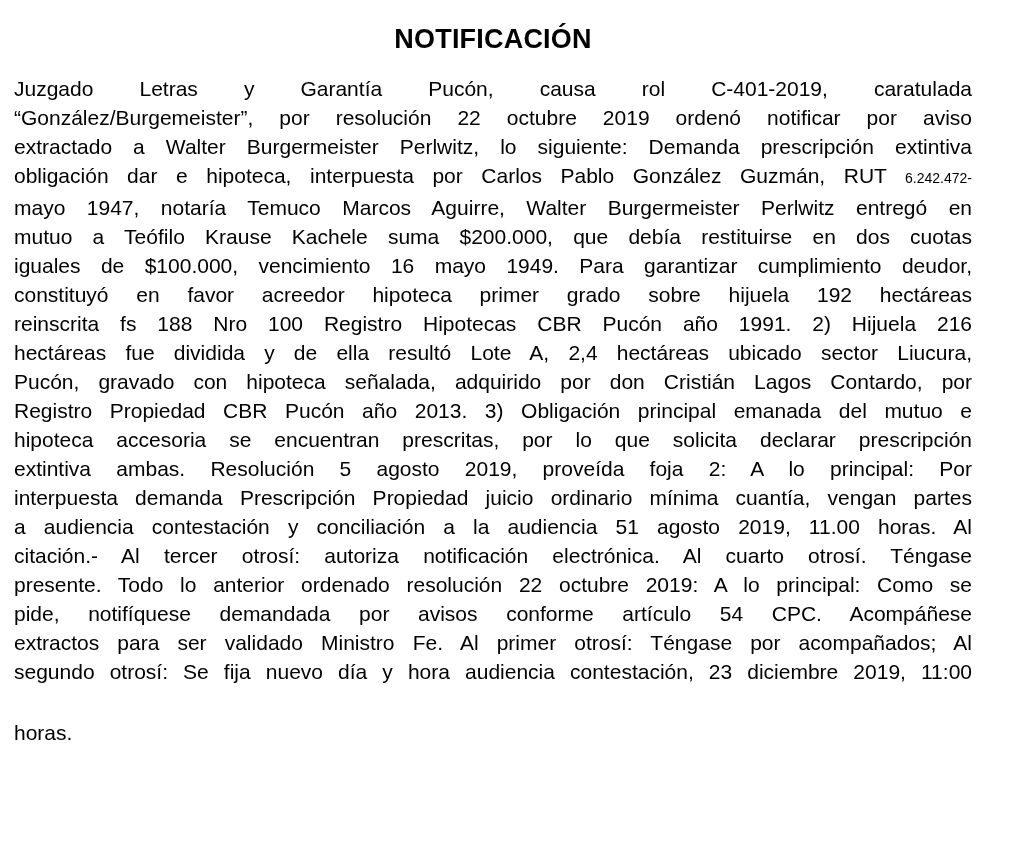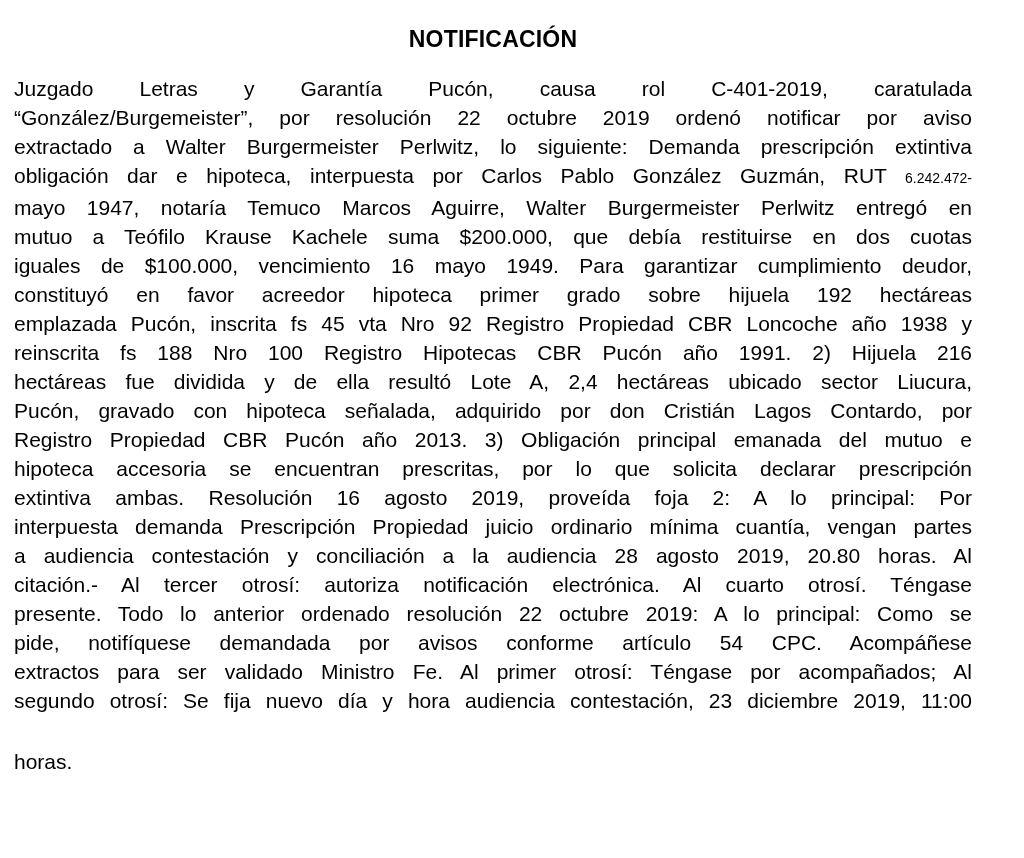--- a/index.html
+++ b/index.html
@@ -15,21 +15,21 @@
     overflow: hidden;
   }
   .page {
     box-sizing: border-box;
     width: 1024px;
     height: 858px;
     padding: 26px 52px 0 14px;
   }
   .doc-title {
     margin: 0;
-    font-size: 23px;
+    font-size: 27px;
     line-height: 27px;
     font-weight: bold;
     text-align: center;
     letter-spacing: 0.2px;
   }
   .paragraph {
     margin-top: 21px;
     font-size: 21px;
     line-height: 29px;
   }
@@ -55,29 +55,28 @@
 
   <div class="paragraph">
       <div class="text-line"><span class="seg">Juzgado Letras y Garantía Pucón, causa rol C-401-2019, caratulada</span></div>
       <div class="text-line"><span class="seg">“González/Burgemeister”, por resolución 22 octubre 2019 ordenó notificar por aviso</span></div>
       <div class="text-line"><span class="seg">extractado a Walter Burgermeister Perlwitz, lo siguiente: Demanda prescripción extintiva</span></div>
       <div class="text-line"><span class="seg">obligación dar e hipoteca, interpuesta por Carlos Pablo González Guzmán, RUT </span><span class="seg-small">6.242.472-</span></div>
       <div class="text-line"><span class="seg">mayo 1947, notaría Temuco Marcos Aguirre, Walter Burgermeister Perlwitz entregó en</span></div>
       <div class="text-line"><span class="seg">mutuo a Teófilo Krause Kachele suma $200.000, que debía restituirse en dos cuotas</span></div>
       <div class="text-line"><span class="seg">iguales de $100.000, vencimiento 16 mayo 1949. Para garantizar cumplimiento deudor,</span></div>
       <div class="text-line"><span class="seg">constituyó en favor acreedor hipoteca primer grado sobre hijuela 192 hectáreas</span></div>
-      <div class="text-line"><span class="seg">emplazada Pucón, inscrita fs 45 vta Nro 92 Registro Propiedad CBR Loncoche año 1938 y</span></div>
       <div class="text-line"><span class="seg">reinscrita fs 188 Nro 100 Registro Hipotecas CBR Pucón año 1991. 2) Hijuela 216</span></div>
       <div class="text-line"><span class="seg">hectáreas fue dividida y de ella resultó Lote A, 2,4 hectáreas ubicado sector Liucura,</span></div>
       <div class="text-line"><span class="seg">Pucón, gravado con hipoteca señalada, adquirido por don Cristián Lagos Contardo, por</span></div>
       <div class="text-line"><span class="seg">Registro Propiedad CBR Pucón año 2013. 3) Obligación principal emanada del mutuo e</span></div>
       <div class="text-line"><span class="seg">hipoteca accesoria se encuentran prescritas, por lo que solicita declarar prescripción</span></div>
-      <div class="text-line"><span class="seg">extintiva ambas. Resolución 16 agosto 2019, proveída foja 2: A lo principal: Por</span></div>
+      <div class="text-line"><span class="seg">extintiva ambas. Resolución 5 agosto 2019, proveída foja 2: A lo principal: Por</span></div>
       <div class="text-line"><span class="seg">interpuesta demanda Prescripción Propiedad juicio ordinario mínima cuantía, vengan partes</span></div>
-      <div class="text-line"><span class="seg">a audiencia contestación y conciliación a la audiencia 28 agosto 2019, 20.80 horas. Al</span></div>
+      <div class="text-line"><span class="seg">a audiencia contestación y conciliación a la audiencia 51 agosto 2019, 11.00 horas. Al</span></div>
       <div class="text-line"><span class="seg">citación.- Al tercer otrosí: autoriza notificación electrónica. Al cuarto otrosí. Téngase</span></div>
       <div class="text-line"><span class="seg">presente. Todo lo anterior ordenado resolución 22 octubre 2019: A lo principal: Como se</span></div>
       <div class="text-line"><span class="seg">pide, notifíquese demandada por avisos conforme artículo 54 CPC. Acompáñese</span></div>
       <div class="text-line"><span class="seg">extractos para ser validado Ministro Fe. Al primer otrosí: Téngase por acompañados; Al</span></div>
       <div class="text-line"><span class="seg">segundo otrosí: Se fija nuevo día y hora audiencia contestación, 23 diciembre 2019, 11:00</span></div>
       <div class="text-line last"><span class="seg">horas.</span></div>
     </div>
 </div>
 
 </body></html>

